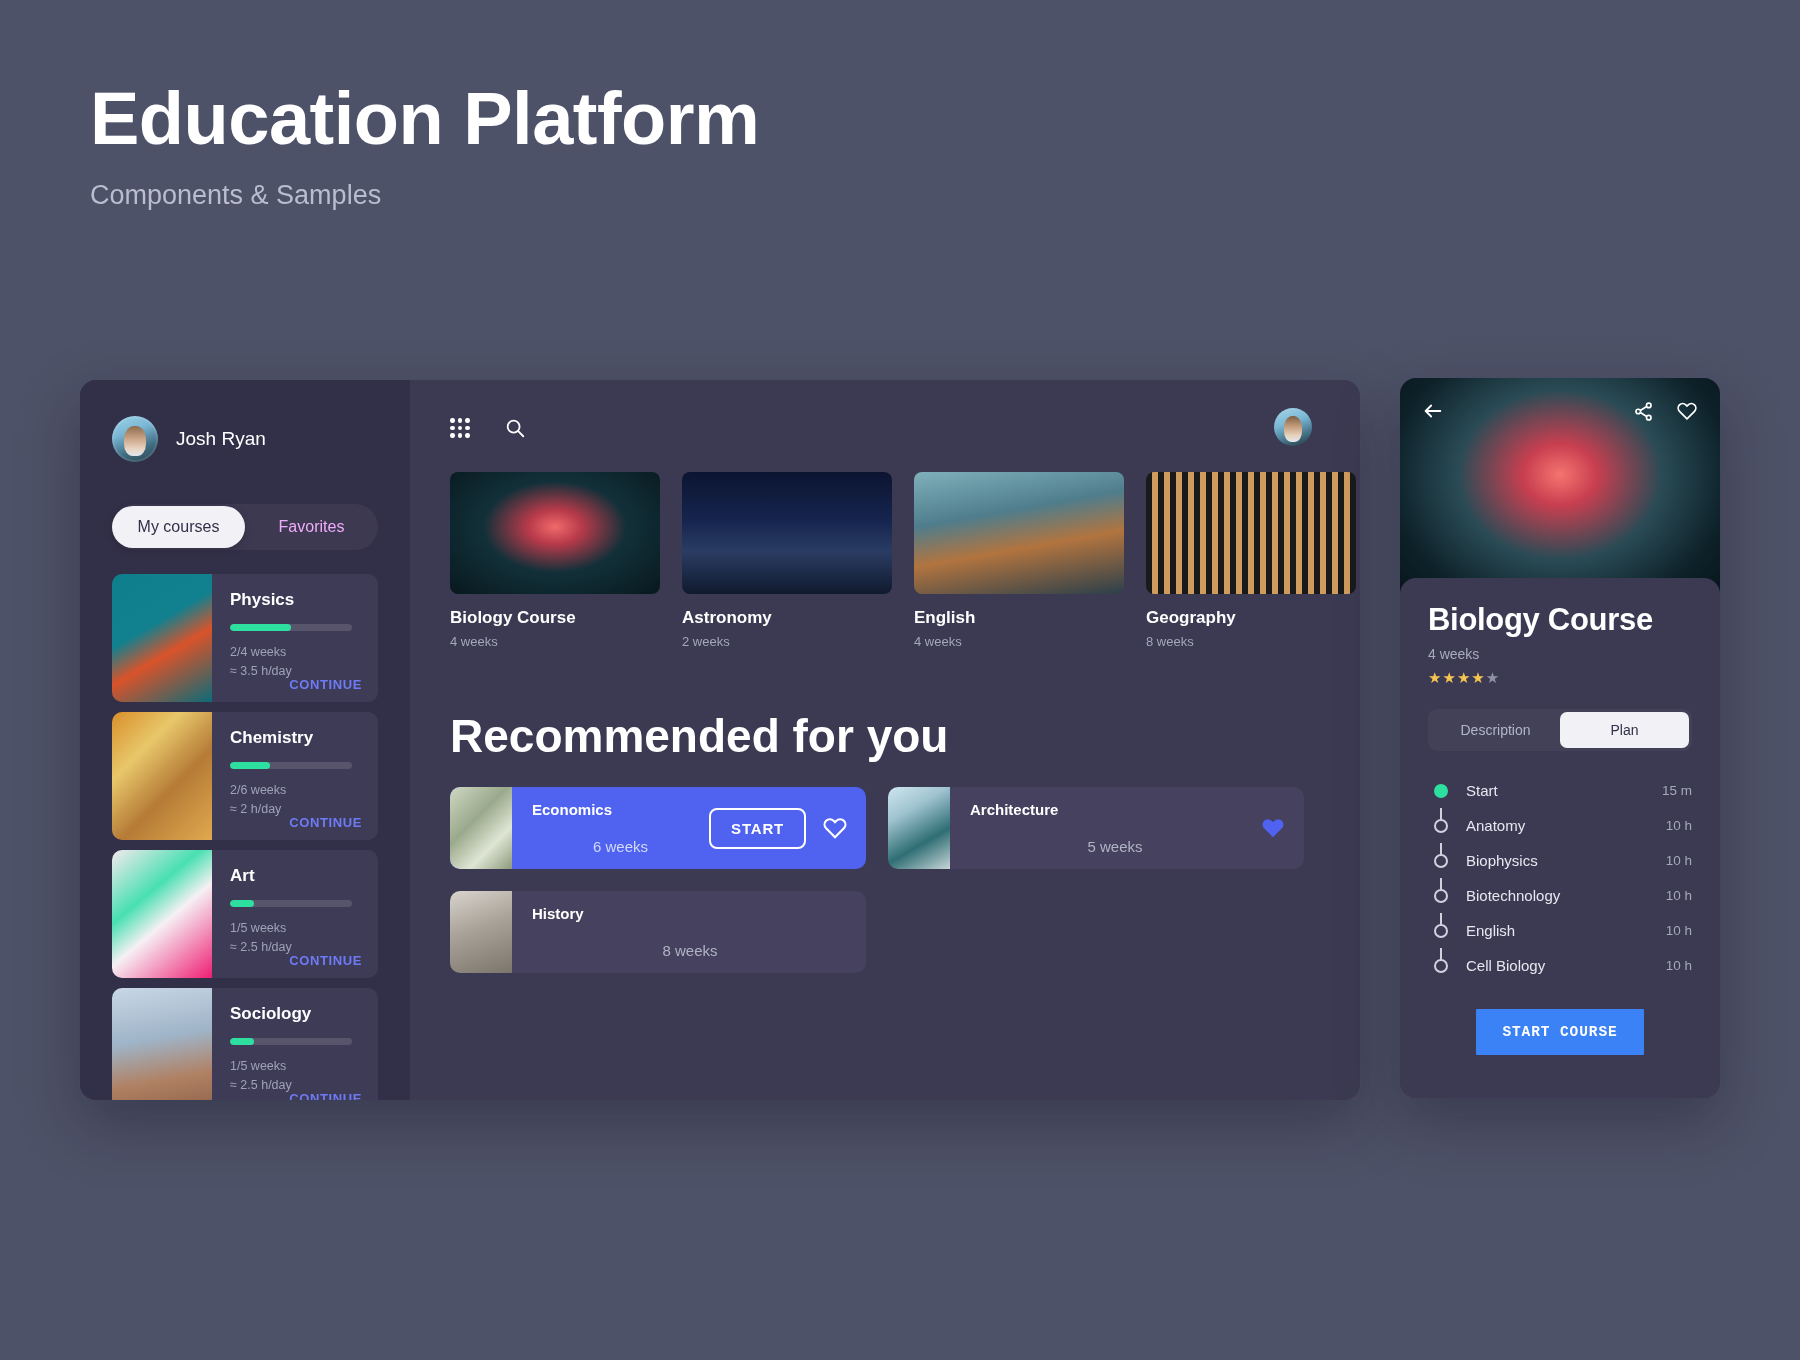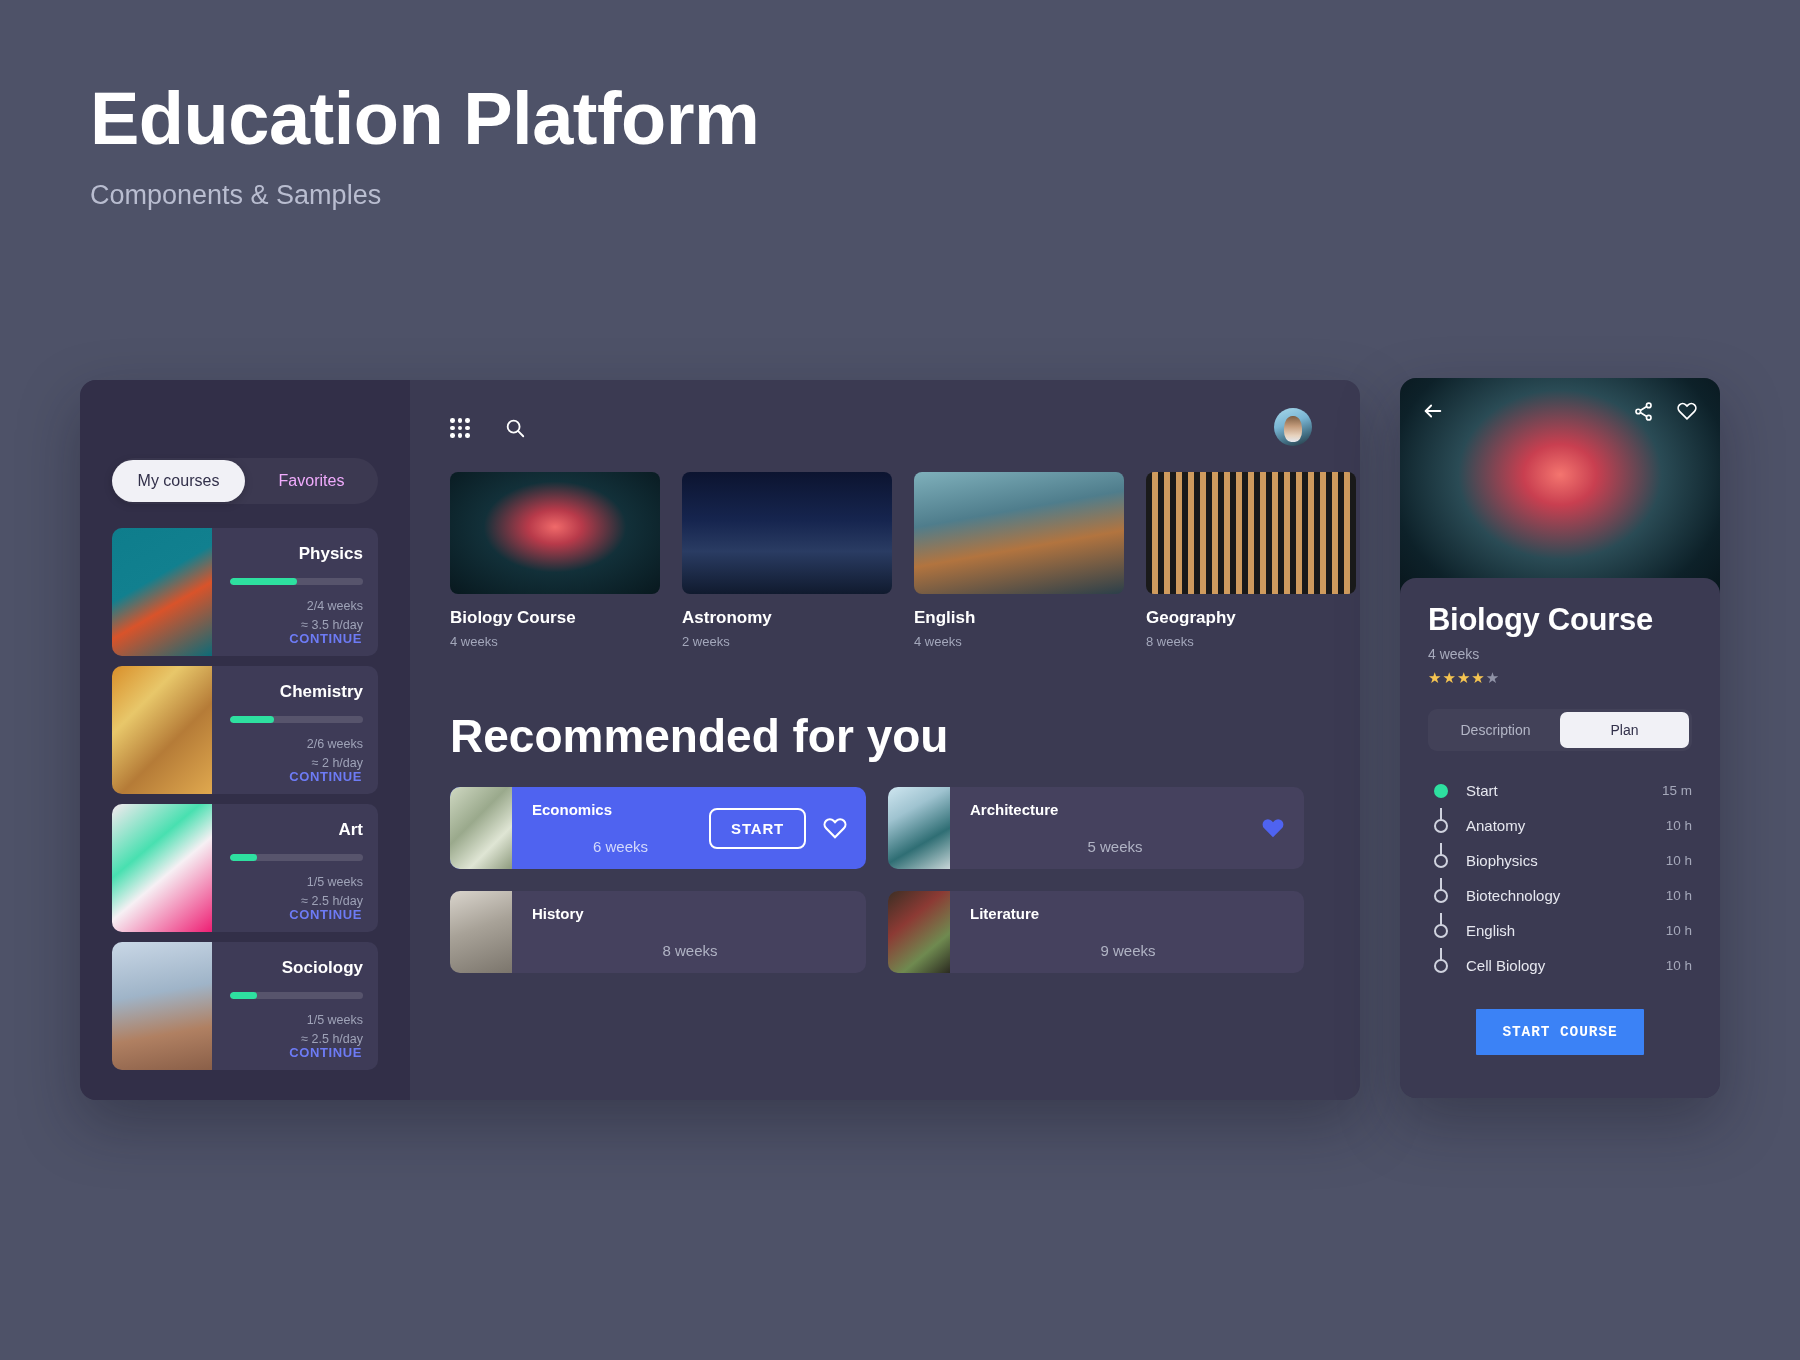--- a/index.html
+++ b/index.html
@@ -67,21 +67,21 @@
   .course-item {
     display: flex; height: 128px; background: #3e3b57;
     border-radius: 10px; overflow: hidden; margin: 0 32px 10px 32px;
     position: relative;
   }
   .course-thumb { width: 100px; flex: none; }
   .thumb-physics { background: linear-gradient(150deg,#0e7d8c 0%,#11808f 40%,#d9532a 60%,#0c6b78 100%); }
   .thumb-chem { background: linear-gradient(135deg,#d98f2a 0%,#e8c76a 30%,#b57b37 60%,#e0a94f 100%); }
   .thumb-art { background: linear-gradient(140deg,#f5e9ef 0%,#48e0b0 35%,#f6f0f4 55%,#ee1e73 100%); }
   .thumb-soc { background: linear-gradient(170deg,#c9d7e6 0%,#9fb4c8 40%,#b08062 70%,#8a5f48 100%); }
-  .course-body { flex: 1; padding: 16px 15px 10px 18px; position: relative; text-align: right; }
+  .course-body { flex: 1; padding: 16px 26px 10px 18px; position: relative; }
   .course-name { color: #fff; font-size: 17px; font-weight: 700; }
   .progress-track {
     margin-top: 14px; height: 7px; border-radius: 4px;
     background: rgba(255,255,255,0.13); overflow: hidden;
   }
   .progress-fill { height: 100%; border-radius: 4px; background: #2ee0a0; }
   .course-meta { margin-top: 12px; font-size: 12.5px; color: #9fa3b8; line-height: 1.5; }
   .continue-link {
     position: absolute; right: 16px; bottom: 10px;
     color: #6d7bf5; font-size: 13px; font-weight: 700; letter-spacing: 0.6px;
@@ -195,20 +195,24 @@
 <div class="page">
 
   <div class="page-header">
     <div class="page-title">Education Platform</div>
     <div class="page-subtitle">Components &amp; Samples</div>
   </div>
 
   <div class="app-window">
 
     <div class="sidebar">
+      <div class="user-row">
+        <div class="avatar"></div>
+        <div class="user-name">Josh Ryan</div>
+      </div>
 
       <div class="tab-switch">
         <div class="tab active">My courses</div>
         <div class="tab">Favorites</div>
       </div>
 
       <div class="course-list">
 
         <div class="course-item">
           <div class="course-thumb thumb-physics"></div>
@@ -355,27 +359,20 @@
         </div>
 
         <div class="rec-card">
           <div class="rec-thumb th-hist"></div>
           <div class="rec-text">
             <div class="rec-name">History</div>
             <div class="rec-weeks">8 weeks</div>
           </div>
         </div>
 
-        <div class="rec-card">
-          <div class="rec-thumb th-lit"></div>
-          <div class="rec-text">
-            <div class="rec-name">Literature</div>
-            <div class="rec-weeks">9 weeks</div>
-          </div>
-        </div>
 
       </div>
     </div>
   </div>
 
   <div class="mobile">
     <div class="hero">
       <div class="hero-bar">
         <span class="hero-ic" style="margin-left:0">
           <svg width="22" height="22" viewBox="0 0 24 24" fill="none" stroke="#fff" stroke-width="2" stroke-linecap="round" stroke-linejoin="round">

